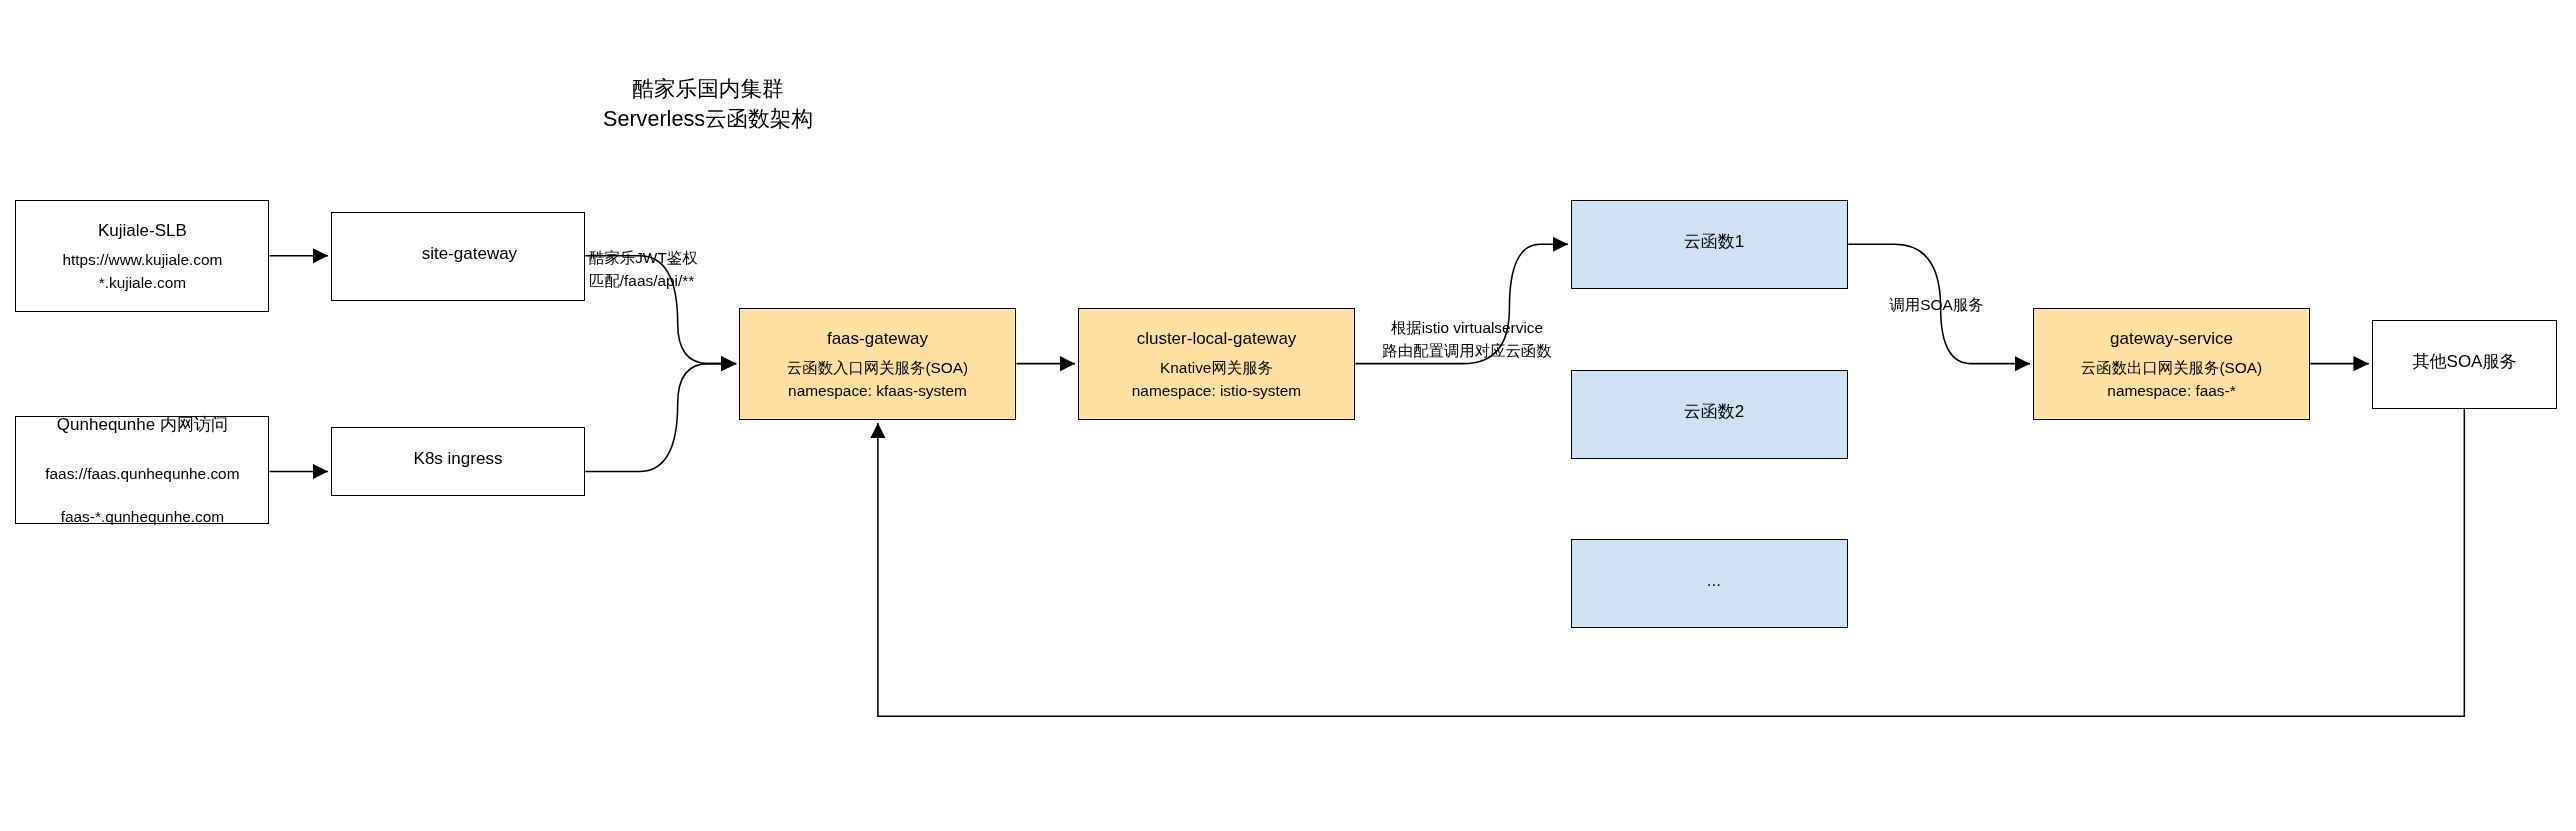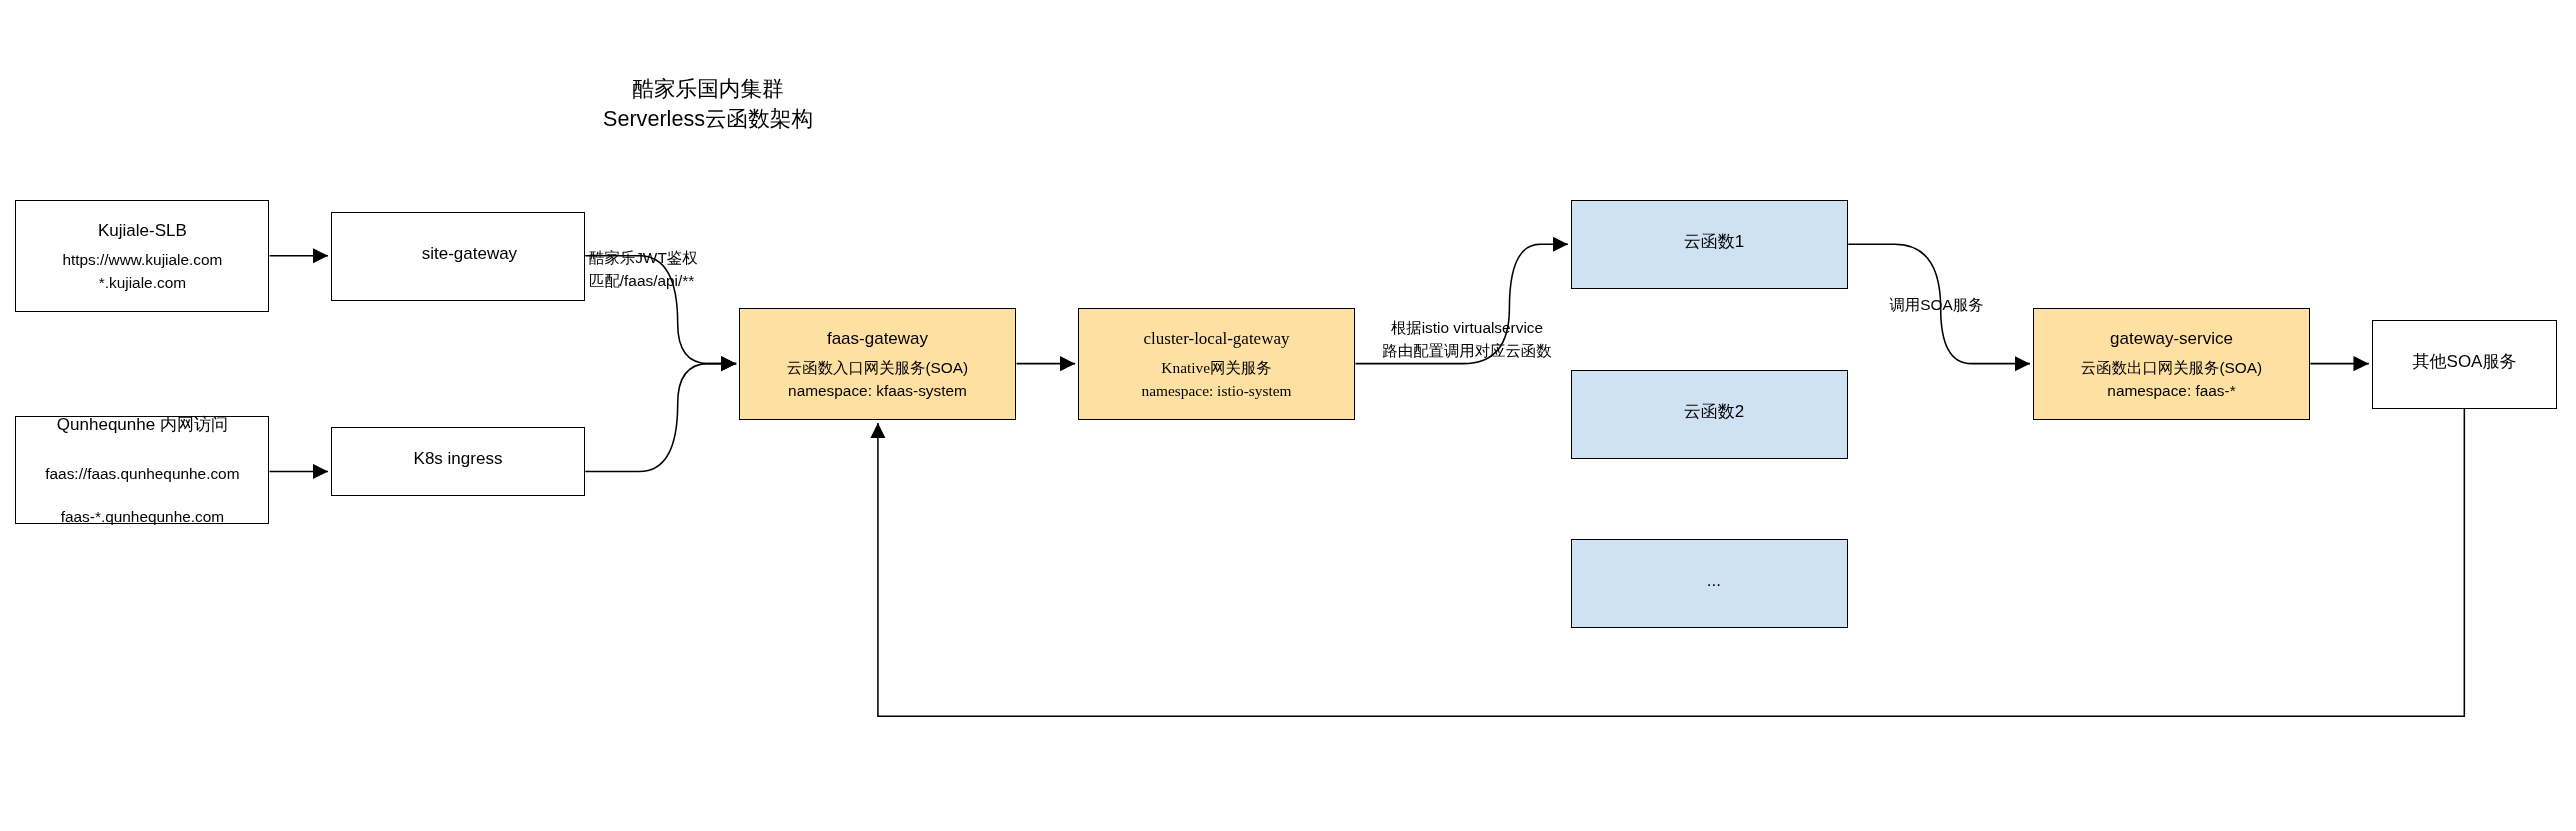--- a/index.html
+++ b/index.html
@@ -86,21 +86,21 @@
 <div class="box" style="left:331px; top:427px; width:254px; height:69px;">
   <div class="box-title">K8s ingress</div>
 </div>
 
 <div class="box orange" style="left:739px; top:308px; width:277px; height:112px;">
   <div class="box-title">faas-gateway</div>
   <div class="box-sub">云函数入口网关服务(SOA)</div>
   <div class="box-sub">namespace: kfaas-system</div>
 </div>
 
-<div class="box orange" style="left:1078px; top:308px; width:277px; height:112px;font-family:Liberation Serif, serif;">
+<div class="box orange" style="left:1078px; top:308px; width:277px; height:112px;">
   <div class="box-title">cluster-local-gateway</div>
   <div class="box-sub">Knative网关服务</div>
   <div class="box-sub">namespace: istio-system</div>
 </div>
 
 <div class="box blue" style="left:1571px; top:200px; width:277px; height:89px;">
   <div class="box-title">云函数1</div>
 </div>
 <div class="box blue" style="left:1571px; top:370px; width:277px; height:89px;">
   <div class="box-title">云函数2</div>

